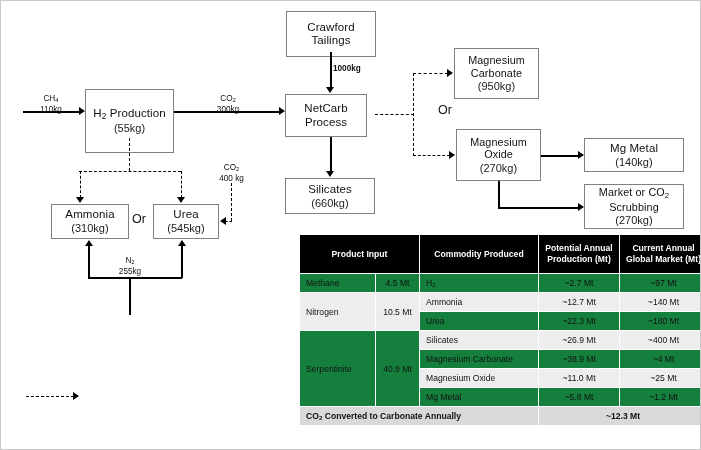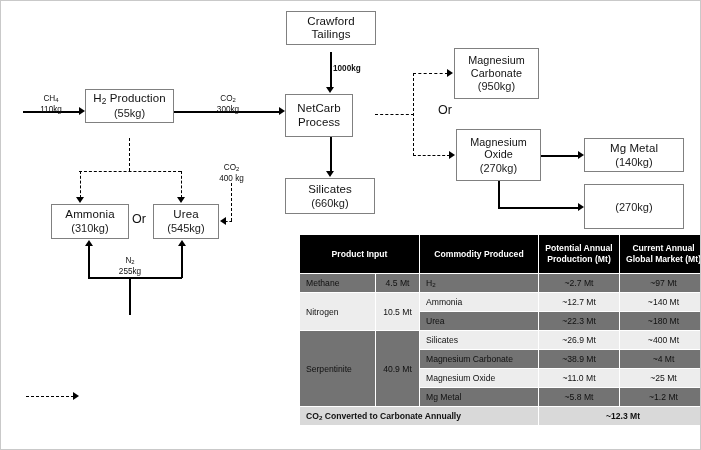--- a/index.html
+++ b/index.html
@@ -134,46 +134,46 @@
     line-height: 1.25;
     padding: 2px 3px;
   }
   table.dt tbody td {
     font-size: 8.6px;
     color: #111111;
     height: 19px;
     padding: 1px 6px;
     vertical-align: middle;
   }
-  td.dark  { background: #737373; }
+  td.dark  { background: #15803d; }
   td.light { background: #ededed; }
   td.ctr   { text-align: center; }
   tr.total td {
     background: #d9d9d9;
     font-weight: bold;
     font-size: 9px;
     height: 21px;
     border-top: 1.5px solid #555;
   }
 </style>
 </head>
 <body>
 
 <div id="root">
 
-  <div class="node" style="left:285px; top:10px; width:90px; height:34px;">
+  <div class="node" style="left:285px; top:10px; width:90px; height:46px;">
     <span class="ttl" style="white-space:normal;">Crawford Tailings</span>
   </div>
 
-  <div class="node" style="left:84px; top:88px; width:89px; height:34px;">
+  <div class="node" style="left:84px; top:88px; width:89px; height:64px;">
     <span class="ttl" style="white-space:normal;">H<sub>2</sub> Production</span>
     <span class="sub">(55kg)</span>
   </div>
 
-  <div class="node" style="left:284px; top:93px; width:68px; height:43px;">
+  <div class="node" style="left:284px; top:93px; width:82px; height:43px;">
     <span class="ttl" style="white-space:normal;">NetCarb Process</span>
   </div>
 
   <div class="node" style="left:284px; top:177px; width:90px; height:36px;">
     <span class="ttl">Silicates</span>
     <span class="sub">(660kg)</span>
   </div>
 
   <div class="node" style="left:50px; top:203px; width:78px; height:35px;">
     <span class="ttl">Ammonia</span>
@@ -195,20 +195,21 @@
     <span class="ttl small" style="white-space:normal;">Magnesium Oxide</span>
     <span class="sub">(270kg)</span>
   </div>
 
   <div class="node" style="left:583px; top:137px; width:100px; height:34px;">
     <span class="ttl">Mg Metal</span>
     <span class="sub">(140kg)</span>
   </div>
 
   <div class="node" style="left:583px; top:183px; width:100px; height:45px;">
+    <span class="ttl small" style="white-space:normal;">Market or CO<sub>2</sub> Scrubbing</span>
     <span class="sub">(270kg)</span>
   </div>
 
   <div class="ln hl" style="left:22px; top:110px; width:56px;"></div>
   <div class="arrow ar-r" style="left:78px; top:106px;"></div>
   <div class="lbl" style="left:22px; top:93px; width:56px;">
     <span class="l1">CH<sub>4</sub></span>
     <span class="l2">110kg</span>
   </div>
 

